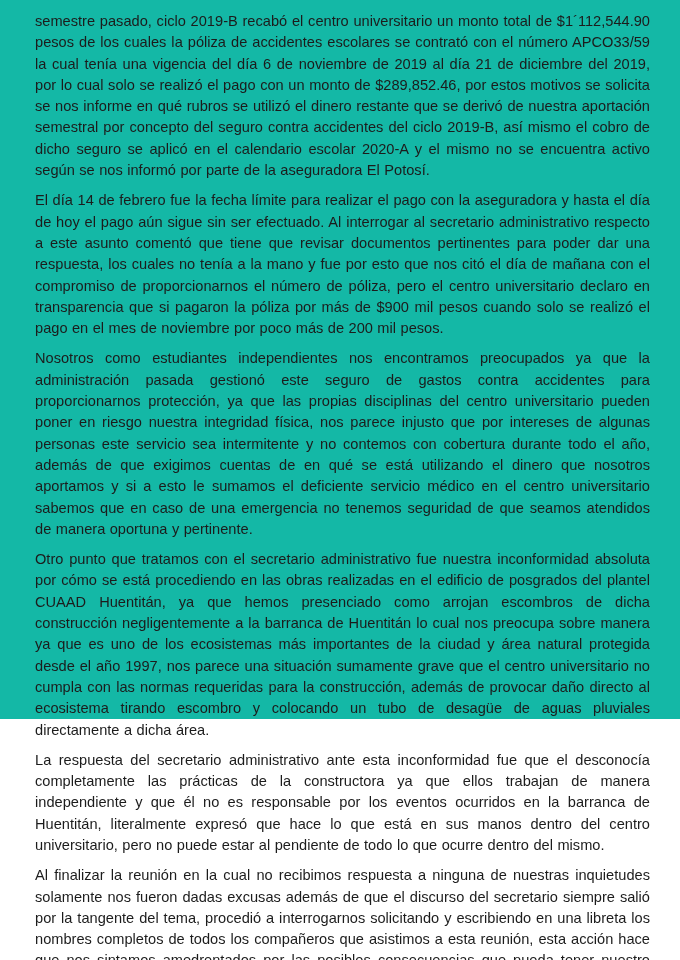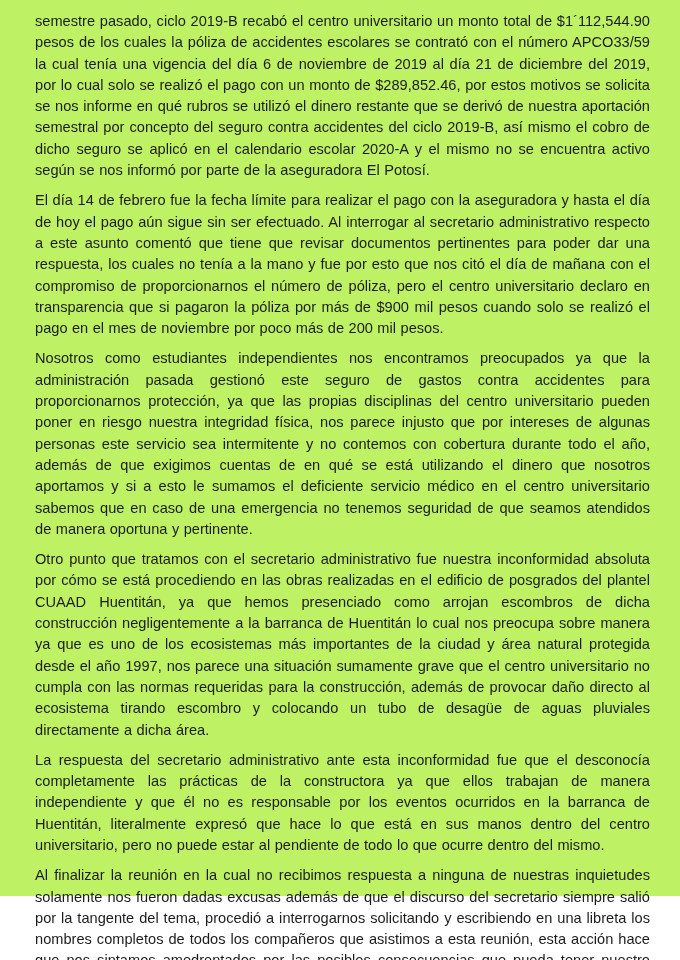--- a/index.html
+++ b/index.html
@@ -9,22 +9,22 @@
   }
   body {
     width: 680px;
     height: 960px;
     overflow: hidden;
     font-family: "Liberation Sans", "DejaVu Sans", sans-serif;
   }
   .page {
     box-sizing: border-box;
     width: 680px;
-    height: 896px;
-    background: #bef264;
+    height: 719px;
+    background: #14b8a6;
     padding: 11px 30px 10px 35px;
   }
   .doc-body p {
     margin: 0 0 9px 0;
     font-size: 14.6px;
     line-height: 21.3px;
     color: #1c1c1c;
     text-align: justify;
     text-justify: inter-word;
     letter-spacing: 0.01px;

